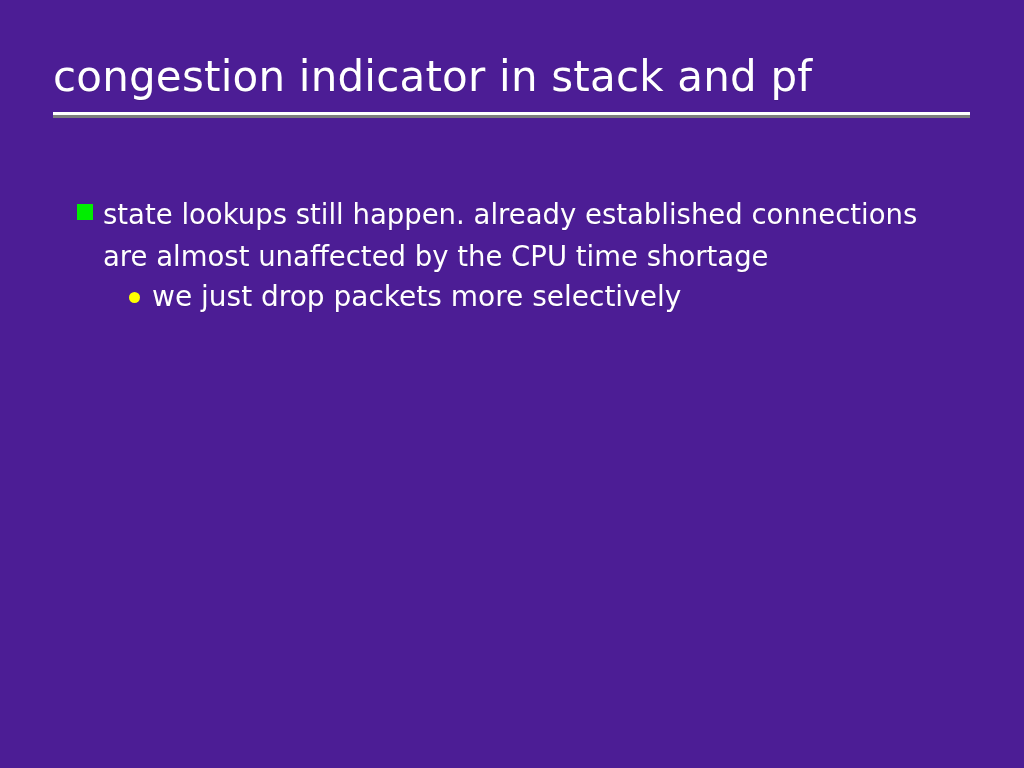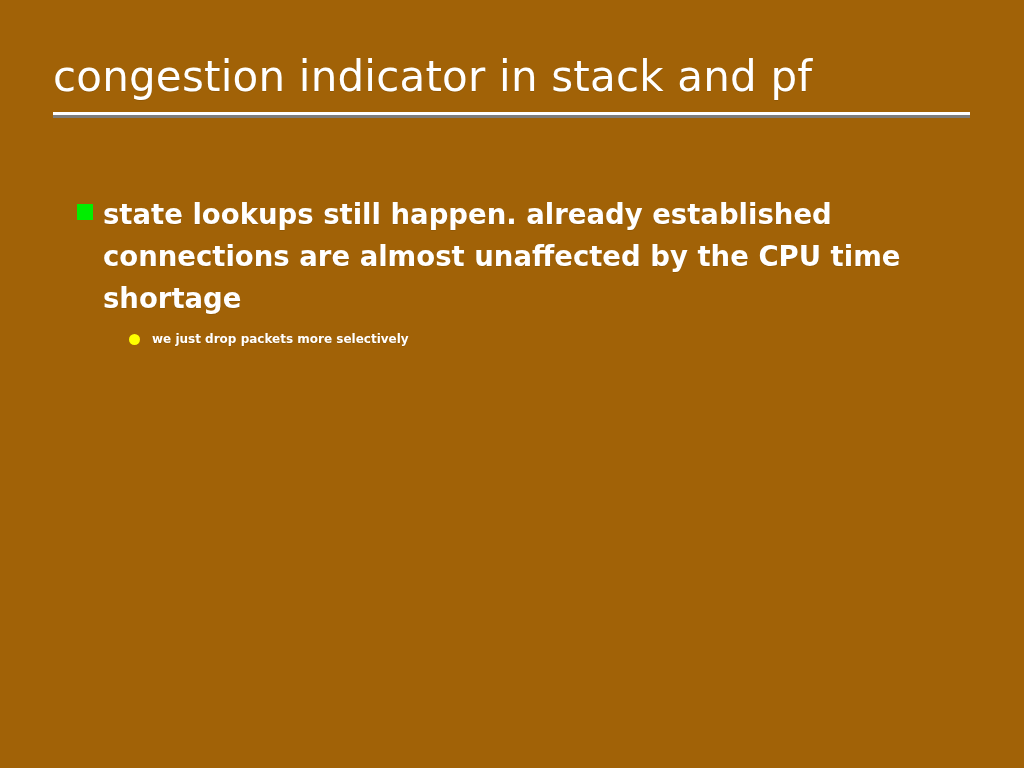--- a/index.html
+++ b/index.html
@@ -12,21 +12,21 @@
     overflow: hidden;
     background: #36699d;
     font-family: "DejaVu Sans", "Liberation Sans", sans-serif;
     -webkit-font-smoothing: antialiased;
   }
 
   #slide {
     position: relative;
     width: 1024px;
     height: 768px;
-    background: #a16207;
+    background: #4c1d95;
     box-sizing: border-box;
   }
 
   
   #title-block {
     position: absolute;
     left: 53px;
     top: 52px;
     width: 920px;
   }
@@ -72,21 +72,21 @@
   .bullet-l1 {
     position: relative;
     padding-left: 27px;
     margin: 0 0 46px 0;
     color: #ffffff;
     font-size: 27.5px;
     line-height: 42px;
     max-width: 862px;
     text-shadow: 0 1px 0 rgba(0,0,0,0.10);
   }
-  .bullet-l1:last-child { margin-bottom: 0; font-weight: bold; }
+  .bullet-l1:last-child { margin-bottom: 0; }
 
   .marker-square {
     position: absolute;
     left: 1px;
     top: 11px;
     width: 16px;
     height: 16px;
     background: #00ee00;
     display: block;
   }
@@ -99,21 +99,21 @@
     margin: 4px 0 0 0;
     padding: 0;
     list-style: none;
   }
 
   .bullet-l2 {
     position: relative;
     padding-left: 25px;
     margin-left: 24px;
     color: #ffffff;
-    font-size: 12px;
+    font-size: 28px;
     line-height: 32px;
     text-shadow: 0 1px 0 rgba(0,0,0,0.10);
   }
 
   .marker-dot {
     position: absolute;
     left: 2px;
     top: 11px;
     width: 11px;
     height: 11px;

